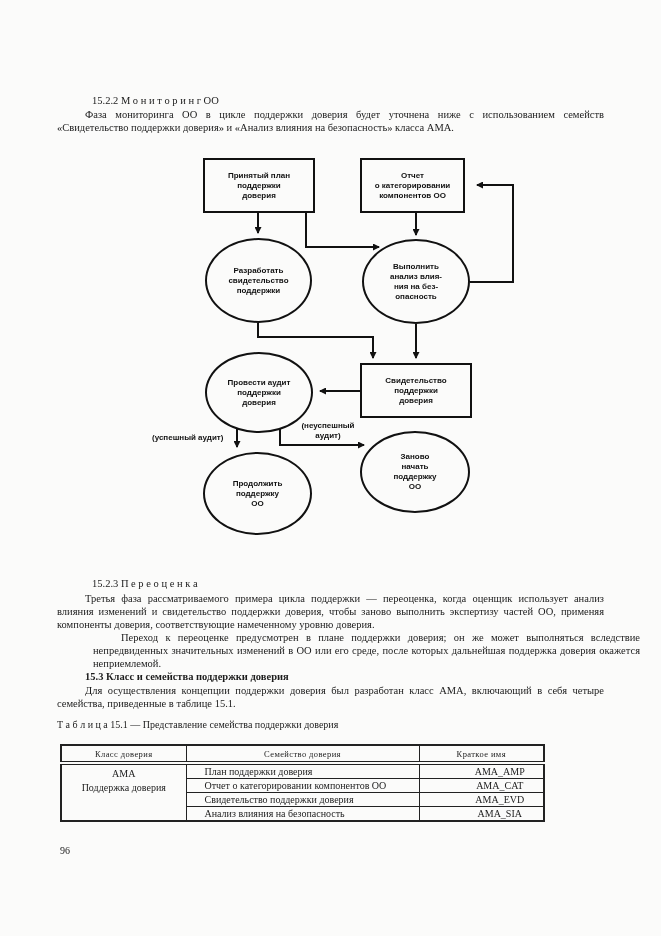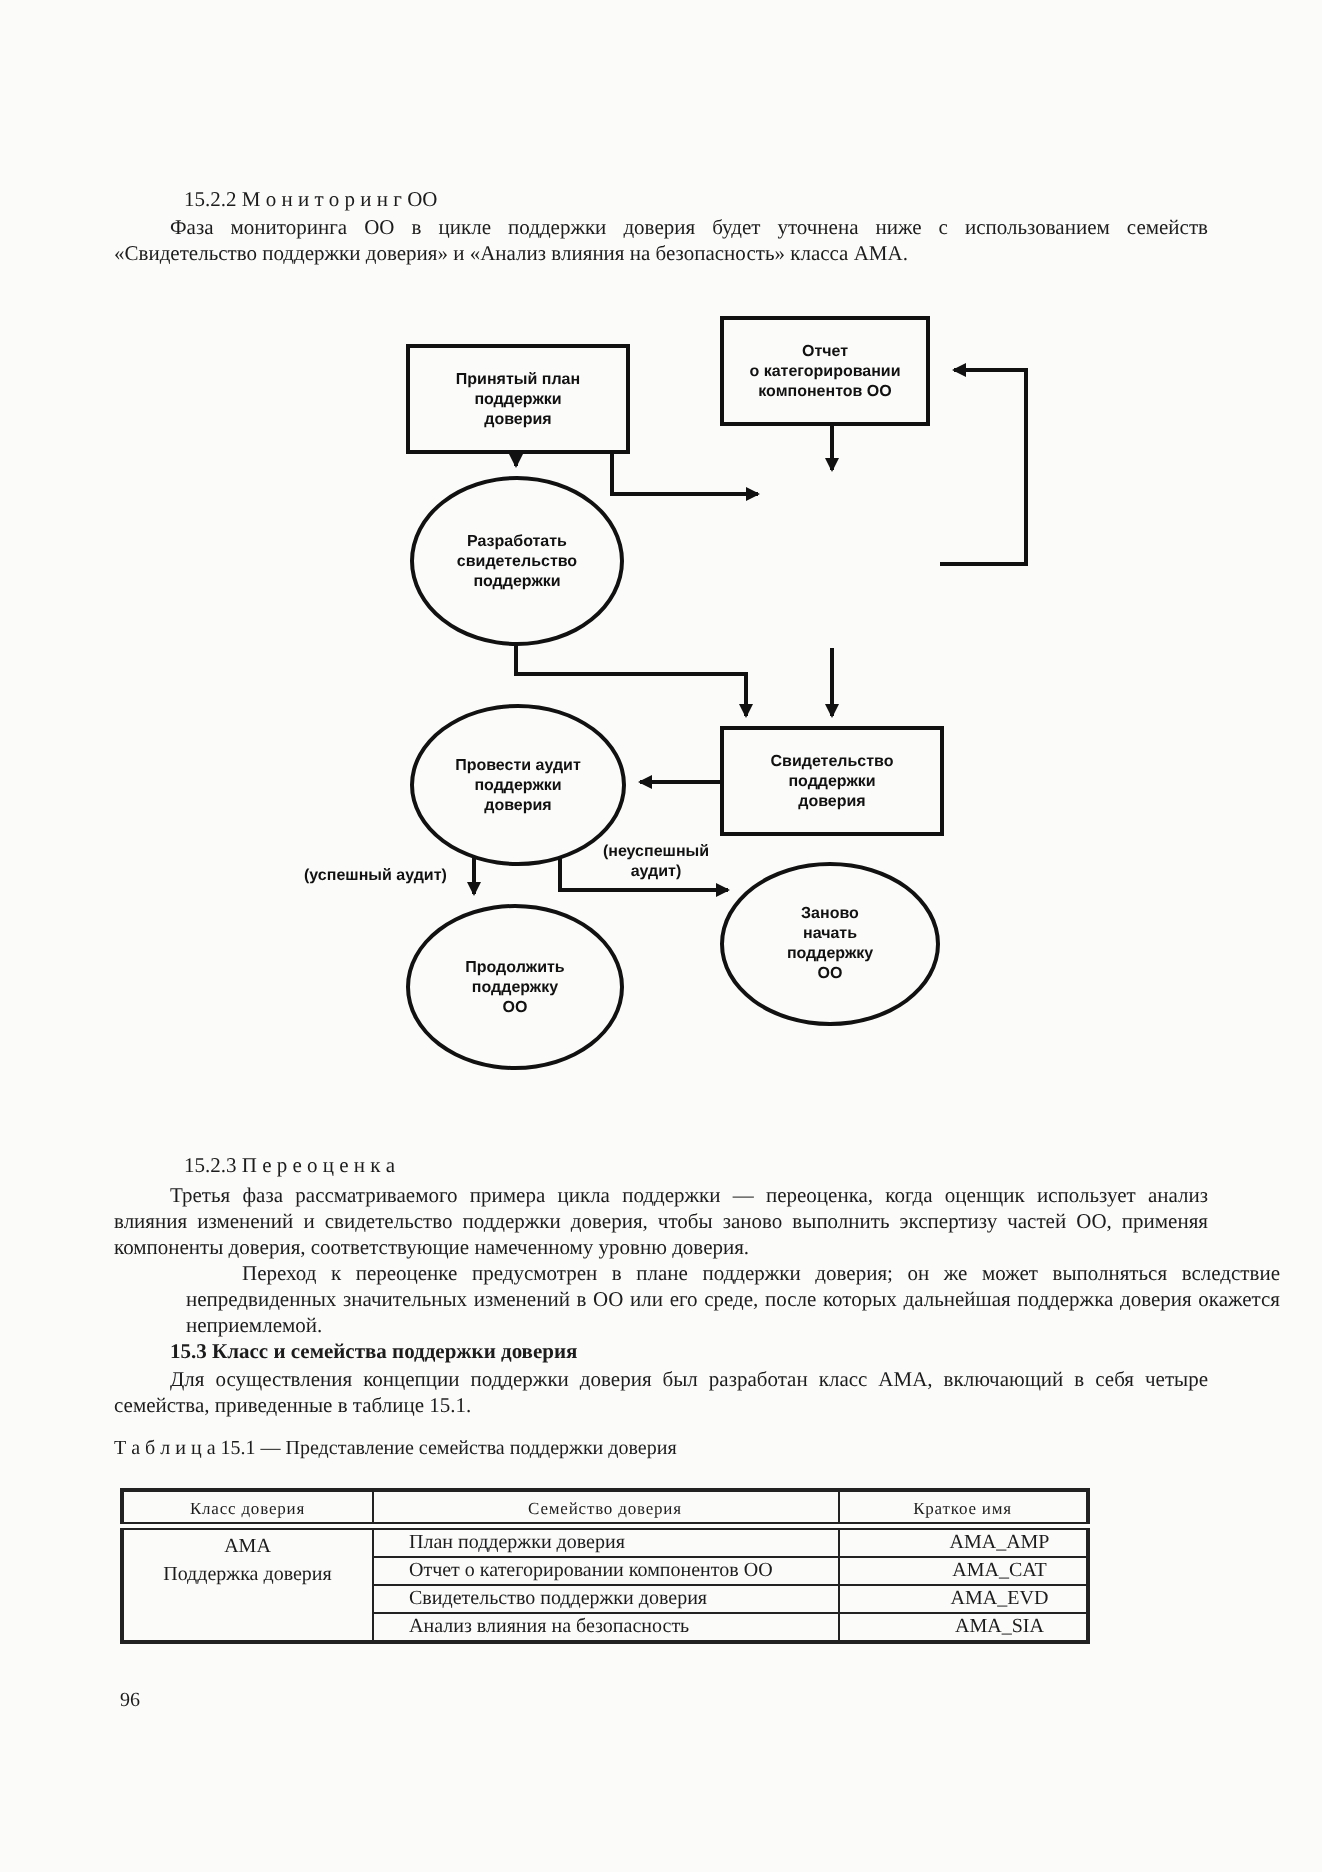--- a/index.html
+++ b/index.html
@@ -78,29 +78,33 @@
         <path d="M416,213 L416,235" marker-end="url(#arr)"></path>
         <path d="M470,282 L513,282 L513,185 L477,185" marker-end="url(#arr)"></path>
         <path d="M258,323 L258,337 L373,337 L373,358" marker-end="url(#arr)"></path>
         <path d="M416,324 L416,358" marker-end="url(#arr)"></path>
         <path d="M360,391 L320,391" marker-end="url(#arr)"></path>
         <path d="M237,428 L237,447" marker-end="url(#arr)"></path>
         <path d="M280,429 L280,445 L364,445" marker-end="url(#arr)"></path>
       </g>
     </svg>
 
-    <div class="dnode dbox" style="left:203px;top:172px;width:112px;height:55px;">Принятый план
+    <div class="dnode dbox" style="left:203px;top:158px;width:112px;height:55px;">Принятый план
 поддержки
 доверия</div>
     <div class="dnode dbox" style="left:360px;top:158px;width:105px;height:55px;">Отчет
 о категорировании
 компонентов ОО</div>
     <div class="dnode dellipse" style="left:205px;top:238px;width:107px;height:85px;">Разработать
 свидетельство
 поддержки</div>
+    <div class="dnode dellipse" style="left:362px;top:239px;width:108px;height:85px;">Выполнить
+анализ влия-
+ния на без-
+опасность</div>
     <div class="dnode dbox" style="left:360px;top:363px;width:112px;height:55px;">Свидетельство
 поддержки
 доверия</div>
     <div class="dnode dellipse" style="left:205px;top:352px;width:108px;height:81px;">Провести аудит
 поддержки
 доверия</div>
     <div class="dnode dellipse" style="left:203px;top:452px;width:109px;height:83px;">Продолжить
 поддержку
 ОО</div>
     <div class="dnode dellipse" style="left:360px;top:431px;width:110px;height:82px;">Заново

